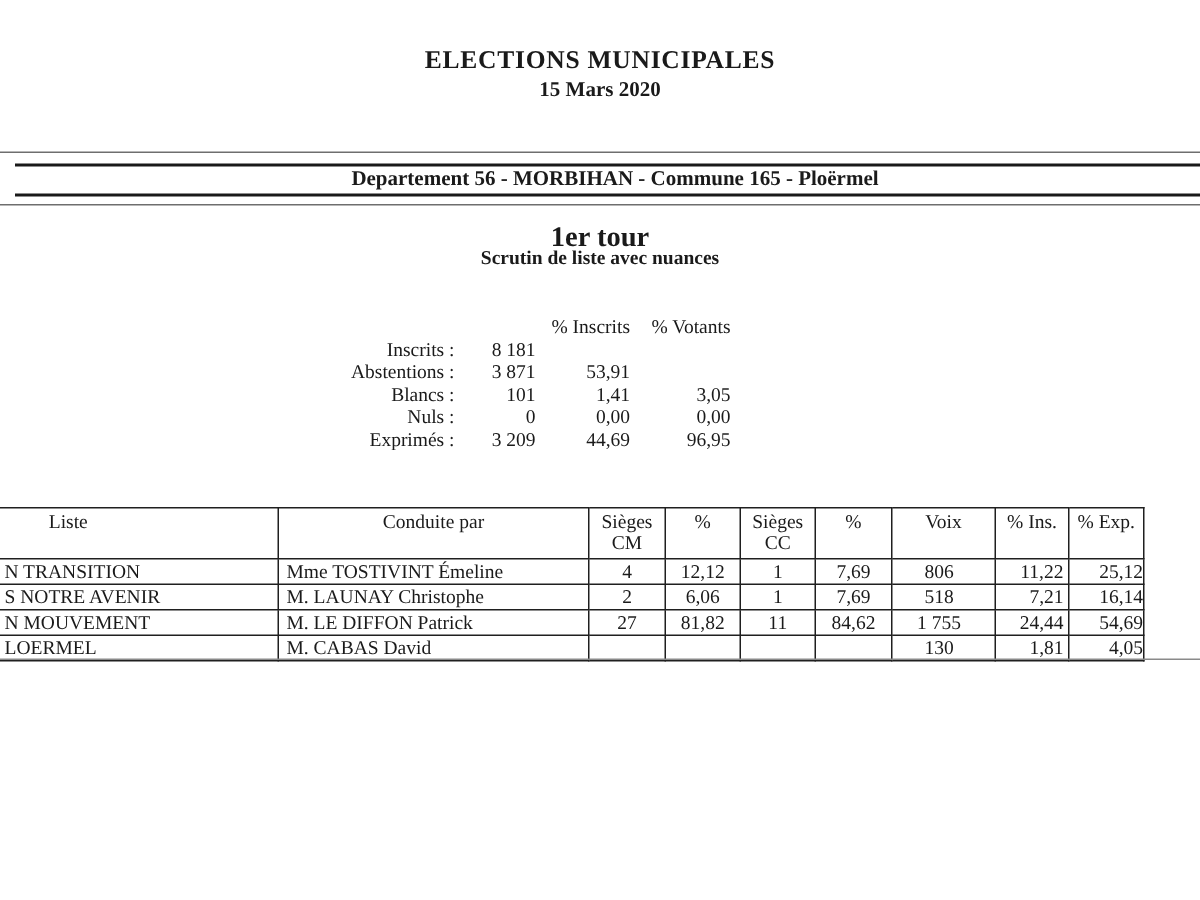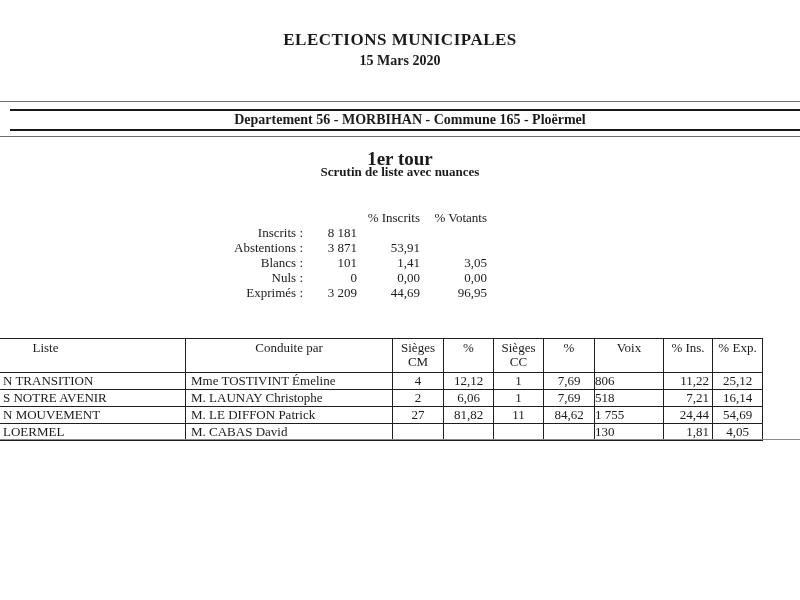--- a/index.html
+++ b/index.html
@@ -32,23 +32,23 @@
   }
   .results th,.results td{
     border:1px solid #1f1f1f;padding:0;white-space:nowrap;overflow:hidden;
     font-weight:normal;
   }
   .results th{height:31px;vertical-align:top;padding-top:2px;text-align:center;line-height:14px;font-size:13px;}
   .results td{height:16px;line-height:16px;}
   .results td.c-liste{text-align:left;padding-left:97px;}
   .results td.c-conduite{text-align:left;padding-left:5px;}
   .results td.c-center{text-align:center;}
-  .results td.c-voix{text-align:left;padding-right:6px;}
+  .results td.c-voix{text-align:center;padding-right:6px;}
   .results td.c-pins{text-align:right;padding-right:3px;}
-  .results td.c-pexp{text-align:center;}
+  .results td.c-pexp{text-align:right;}
 </style>
 </head>
 <body>
 
 <div class="center-text doc-title">ELECTIONS MUNICIPALES</div>
 <div class="center-text doc-date">15 Mars 2020</div>
 
 <div class="rule rule-top"></div>
 <div class="region-bar">
   <span>Departement 56 - MORBIHAN - Commune 165 - Ploërmel</span>

